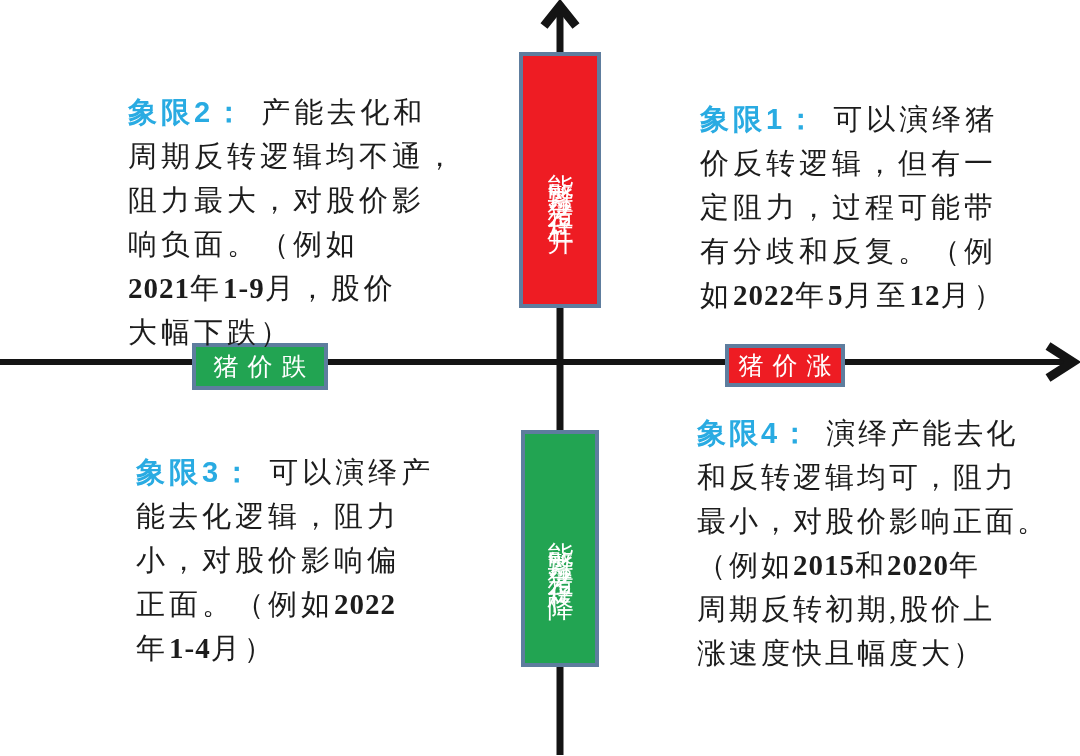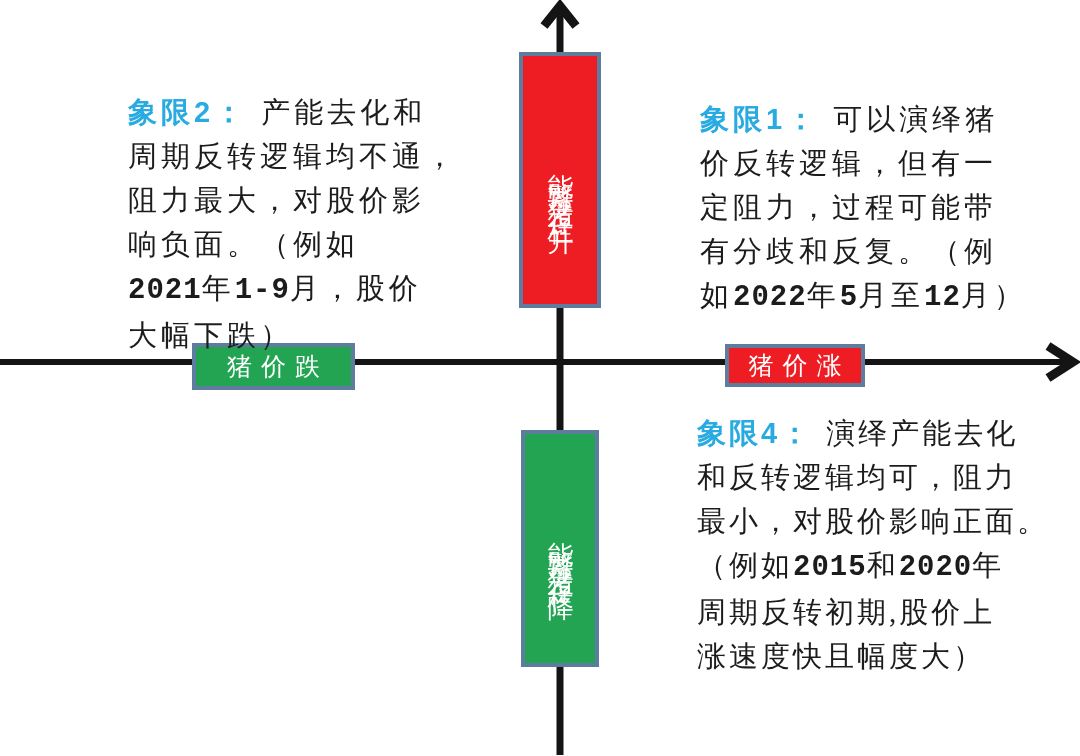--- a/index.html
+++ b/index.html
@@ -20,22 +20,22 @@
   .axis-box{
     position:absolute; z-index:2; box-sizing:border-box;
     border:4px solid var(--border);
     display:flex; align-items:center; justify-content:center;
     color:var(--white);
   }
   .red-bg{background:var(--red);}
   .green-bg{background:var(--green);}
   .vbox-top{left:519px; top:52px; width:82px; height:256px;}
   .vbox-bottom{left:521px; top:430px; width:78px; height:237px;}
-  .hbox-left{left:192px; top:343px; width:163px; height:47px;}
-  .hbox-right{left:725px; top:344px; width:140px; height:43px;}
+  .hbox-left{left:192px; top:343px; width:136px; height:47px;}
+  .hbox-right{left:725px; top:344px; width:120px; height:43px;}
   .vtext{
     writing-mode:vertical-rl; text-orientation:upright;
     font-size:26px; letter-spacing:9px; line-height:1;
     padding-top:8px;
   }
   .htext{
     font-size:25px; letter-spacing:9px; text-indent:9px; white-space:nowrap;
   }
 
   
@@ -43,21 +43,21 @@
     position:absolute; z-index:2;
     font-size:29px; line-height:44px; letter-spacing:4px;
     color:#1c1c1c;
   }
   .qlabel{
     color:var(--blue); font-weight:bold;
     font-family:"Liberation Sans","DejaVu Sans",sans-serif;
     margin-right:14px;
   }
   .qbody b.num{
-    font-family:Liberation Mono, monospace;
+    font-family:Liberation Serif, serif;
     font-weight:700; letter-spacing:1px;
   }
   .q2{left:128px; top:90px;  width:420px;}
   .q1{left:700px; top:97px;  width:345px;}
   .q3{left:136px; top:450px; width:390px;}
   .q4{left:697px; top:411px; width:370px; letter-spacing:3px;}
 </style>
 </head>
 <body>
 
@@ -83,17 +83,20 @@
   <div class="axis-box red-bg hbox-right">
     <span class="htext">猪价涨</span>
   </div>
 
   <div class="quad q1">
     <span class="qlabel">象限1：</span><span class="qbody">可以演绎猪<br>价反转逻辑，但有一<br>定阻力，过程可能带<br>有分歧和反复。（例<br>如<b class="num">2022</b>年<b class="num">5</b>月至<b class="num">12</b>月）</span>
   </div>
   <div class="quad q2">
     <span class="qlabel">象限2：</span><span class="qbody">产能去化和<br>周期反转逻辑均不通，<br>阻力最大，对股价影<br>响负面。（例如<br><b class="num">2021</b>年<b class="num">1-9</b>月，股价<br>大幅下跌）</span>
   </div>
+  <div class="quad q3">
+    <span class="qlabel">象限3：</span><span class="qbody">可以演绎产<br>能去化逻辑，阻力<br>小，对股价影响偏<br>正面。（例如<b class="num">2022</b><br>年<b class="num">1-4</b>月）</span>
+  </div>
   <div class="quad q4">
     <span class="qlabel">象限4：</span><span class="qbody">演绎产能去化<br>和反转逻辑均可，阻力<br>最小，对股价影响正面。<br>（例如<b class="num">2015</b>和<b class="num">2020</b>年<br>周期反转初期,股价上<br>涨速度快且幅度大）</span>
   </div>
 
 </div>
 
 </body></html>

